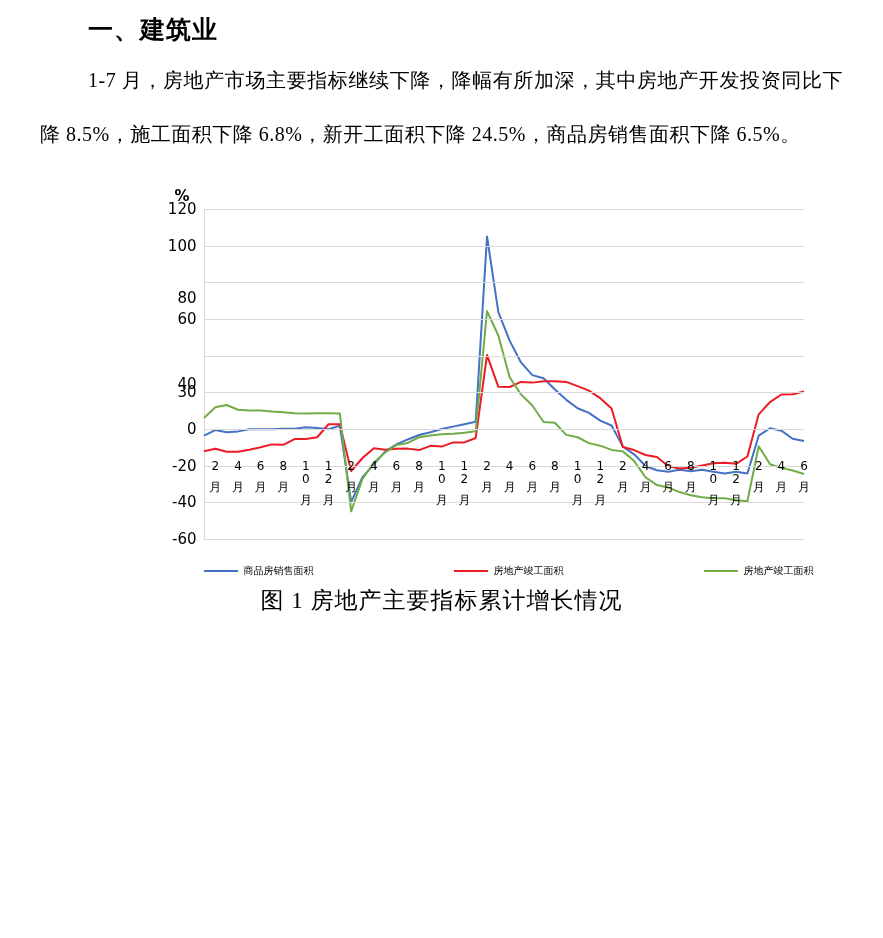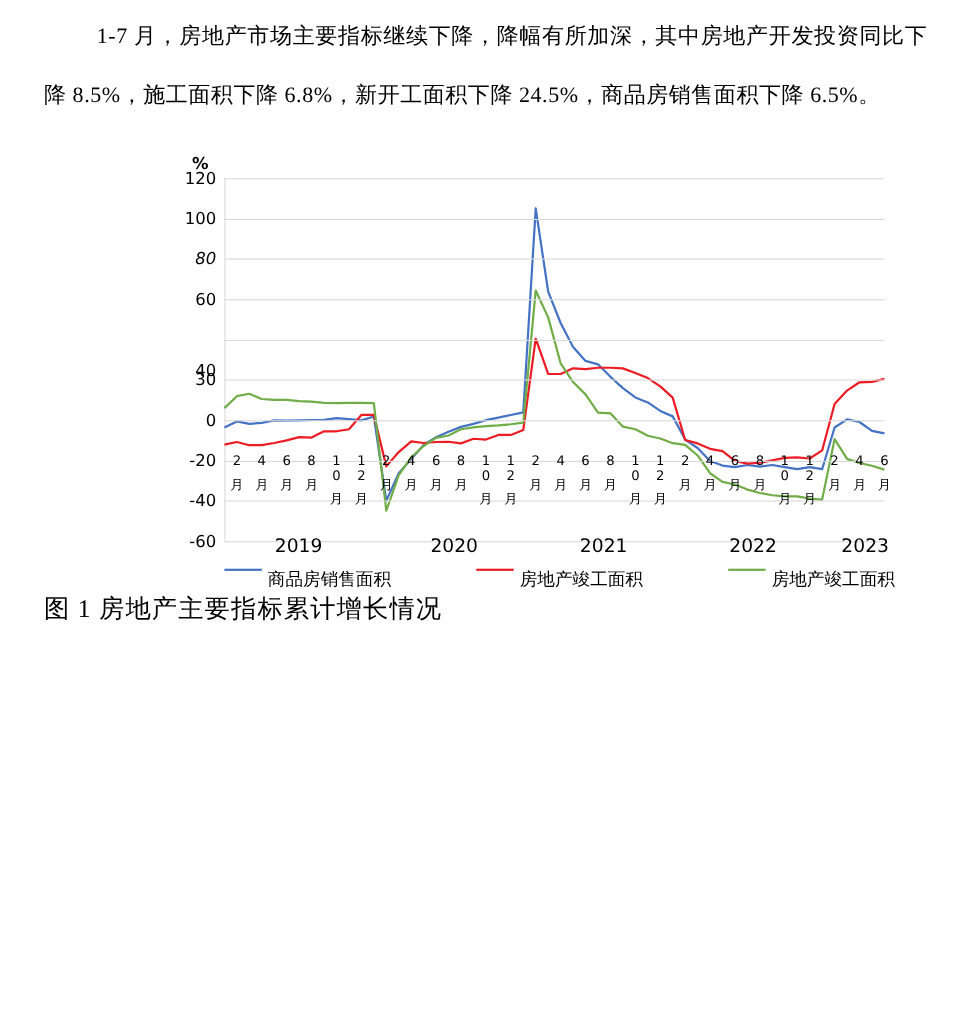--- a/index.html
+++ b/index.html
@@ -128,67 +128,70 @@
     position: absolute;
     left: 135px;
     top: 385px;
     width: 610px;
     display: flex;
     justify-content: space-between;
     align-items: center;
   }
   .legend-item {
     display: flex;
+    align-items: center;
     gap: 6px;
     font-family: "DejaVu Sans", sans-serif;
-    font-size: 16px;
+    font-size: 10px;
   }
   .legend-swatch {
     display: inline-block;
     width: 34px;
     height: 2px;
   }
   .figure-caption {
     margin-top: 6px;
+    text-align: center;
     font-size: 23px;
     letter-spacing: 1px;
   }
   svg.series {
     position: absolute;
     left: 0;
     top: 0;
     overflow: visible;
   }
 </style>
 </head>
 <body>
 
 <div class="page">
 
+  <h1 class="section-heading">一、建筑业</h1>
 
   <p class="para">1-7 月，房地产市场主要指标继续下降，降幅有所加深，其中房地产开发投资同比下降 8.5%，施工面积下降 6.8%，新开工面积下降 24.5%，商品房销售面积下降 6.5%。</p>
 
   <div class="figure-wrap">
     <div class="chart">
       <div class="y-unit">%</div>
       <div class="plot" id="plot">
         <div class="axis-line"></div>
         <svg class="series" id="series-svg" width="600" height="330" viewBox="0 0 600 330" preserveAspectRatio="none">
             <path d="M0.00,226.60 L11.32,221.10 L22.64,223.30 L33.96,222.38 L45.28,220.18 L56.60,220.37 L67.92,220.18 L79.25,219.82 L90.57,219.63 L101.89,218.17 L113.21,219.08 L124.53,220.18 L135.85,216.70 L147.17,293.15 L158.49,268.22 L169.81,255.38 L181.13,242.55 L192.45,235.40 L203.77,230.45 L215.09,226.05 L226.42,223.30 L237.74,220.00 L249.06,217.62 L260.38,215.23 L271.70,212.85 L283.02,27.50 L294.34,103.03 L305.66,131.63 L316.98,153.45 L328.30,166.10 L339.62,169.22 L350.94,180.58 L362.26,190.85 L373.58,199.28 L384.91,203.87 L396.23,211.57 L407.55,216.52 L418.87,237.60 L430.19,245.30 L441.51,257.03 L452.83,261.25 L464.15,262.72 L475.47,260.70 L486.79,262.17 L498.11,260.70 L509.43,262.72 L520.75,264.55 L532.08,262.72 L543.40,264.55 L554.72,226.60 L566.04,219.27 L577.36,221.65 L588.68,229.72 L600.00,231.92" fill="none" stroke="#4472C4" stroke-width="2" stroke-linejoin="round"></path>
             <path d="M0.00,242.18 L11.32,239.80 L22.64,242.73 L33.96,242.73 L45.28,240.72 L56.60,238.33 L67.92,235.40 L79.25,235.77 L90.57,230.08 L101.89,230.08 L113.21,228.25 L124.53,215.23 L135.85,215.23 L147.17,261.98 L158.49,248.97 L169.81,239.25 L181.13,240.72 L192.45,239.80 L203.77,239.62 L215.09,241.08 L226.42,236.87 L237.74,237.60 L249.06,233.38 L260.38,233.38 L271.70,228.98 L283.02,145.93 L294.34,177.83 L305.66,178.02 L316.98,172.88 L328.30,173.62 L339.62,172.33 L350.94,172.33 L362.26,172.88 L373.58,177.10 L384.91,181.68 L396.23,189.20 L407.55,199.47 L418.87,237.97 L430.19,241.08 L441.51,246.03 L452.83,248.05 L464.15,257.03 L475.47,259.42 L486.79,258.68 L498.11,256.48 L509.43,254.28 L520.75,253.73 L532.08,254.83 L543.40,247.50 L554.72,205.33 L566.04,193.05 L577.36,185.53 L588.68,185.17 L600.00,182.42" fill="none" stroke="#ED1C24" stroke-width="2" stroke-linejoin="round"></path>
             <path d="M0.00,209.00 L11.32,198.18 L22.64,195.98 L33.96,200.75 L45.28,201.48 L56.60,201.48 L67.92,202.58 L79.25,203.13 L90.57,204.23 L101.89,204.42 L113.21,204.23 L124.53,204.23 L135.85,204.42 L147.17,302.32 L158.49,269.87 L169.81,253.73 L181.13,243.47 L192.45,236.13 L203.77,233.93 L215.09,228.25 L226.42,226.60 L237.74,225.32 L249.06,224.77 L260.38,223.67 L271.70,222.20 L283.02,102.12 L294.34,126.50 L305.66,168.30 L316.98,185.35 L328.30,196.53 L339.62,213.03 L350.94,213.77 L362.26,225.87 L373.58,228.25 L384.91,234.12 L396.23,236.68 L407.55,240.90 L418.87,242.37 L430.19,252.08 L441.51,268.22 L452.83,276.10 L464.15,278.48 L475.47,283.07 L486.79,286.18 L498.11,288.20 L509.43,289.30 L520.75,289.30 L532.08,291.32 L543.40,292.23 L554.72,237.23 L566.04,255.20 L577.36,258.87 L588.68,261.43 L600.00,264.92" fill="none" stroke="#70AD47" stroke-width="2" stroke-linejoin="round"></path>
           </svg>
       <div class="gridline" style="top: 0px;">
             <span class="ytick" style="top: 0px;">120</span>
           </div>
           <div class="gridline" style="top: 36.6667px;">
             <span class="ytick" style="top: 0px;">100</span>
           </div>
           <div class="gridline" style="top: 73.3333px;">
-            <span class="ytick" style="top: 0px; font-style: italic;">80</span>
+            <span class="ytick" style="top: 16px;">80</span>
           </div>
           <div class="gridline" style="top: 110px;">
             <span class="ytick" style="top: 0px;">60</span>
           </div>
           <div class="gridline" style="top: 146.667px;">
             <span class="ytick" style="top: 0px; margin-top: 28px;">40</span>
           </div>
           <div class="gridline" style="top: 183.333px;">
             <span class="ytick" style="top: 0px;">30</span>
           </div>
@@ -227,27 +230,20 @@
           <span class="xlab" style="left: 418.868px;">2月</span>
           <span class="xlab" style="left: 441.509px;">4月</span>
           <span class="xlab" style="left: 464.151px;">6月</span>
           <span class="xlab" style="left: 486.792px;">8月</span>
           <span class="xlab" style="left: 509.434px;">10月</span>
           <span class="xlab" style="left: 532.075px;">12月</span>
           <span class="xlab" style="left: 554.717px;">2月</span>
           <span class="xlab" style="left: 577.358px;">4月</span>
           <span class="xlab" style="left: 600px;">6月</span>
         </div>
-      <div class="years" id="years">
-          <span class="year" style="left: 67.9245px;">2019</span>
-          <span class="year" style="left: 209.434px;">2020</span>
-          <span class="year" style="left: 345.283px;">2021</span>
-          <span class="year" style="left: 481.132px;">2022</span>
-          <span class="year" style="left: 583.019px;">2023</span>
-        </div>
       <div class="legend" id="legend">
           <div class="legend-item">
             <span class="legend-swatch" style="background: rgb(68, 114, 196);"></span>
             <span>商品房销售面积</span>
           </div>
           <div class="legend-item">
             <span class="legend-swatch" style="background: rgb(237, 28, 36);"></span>
             <span>房地产竣工面积</span>
           </div>
           <div class="legend-item">

